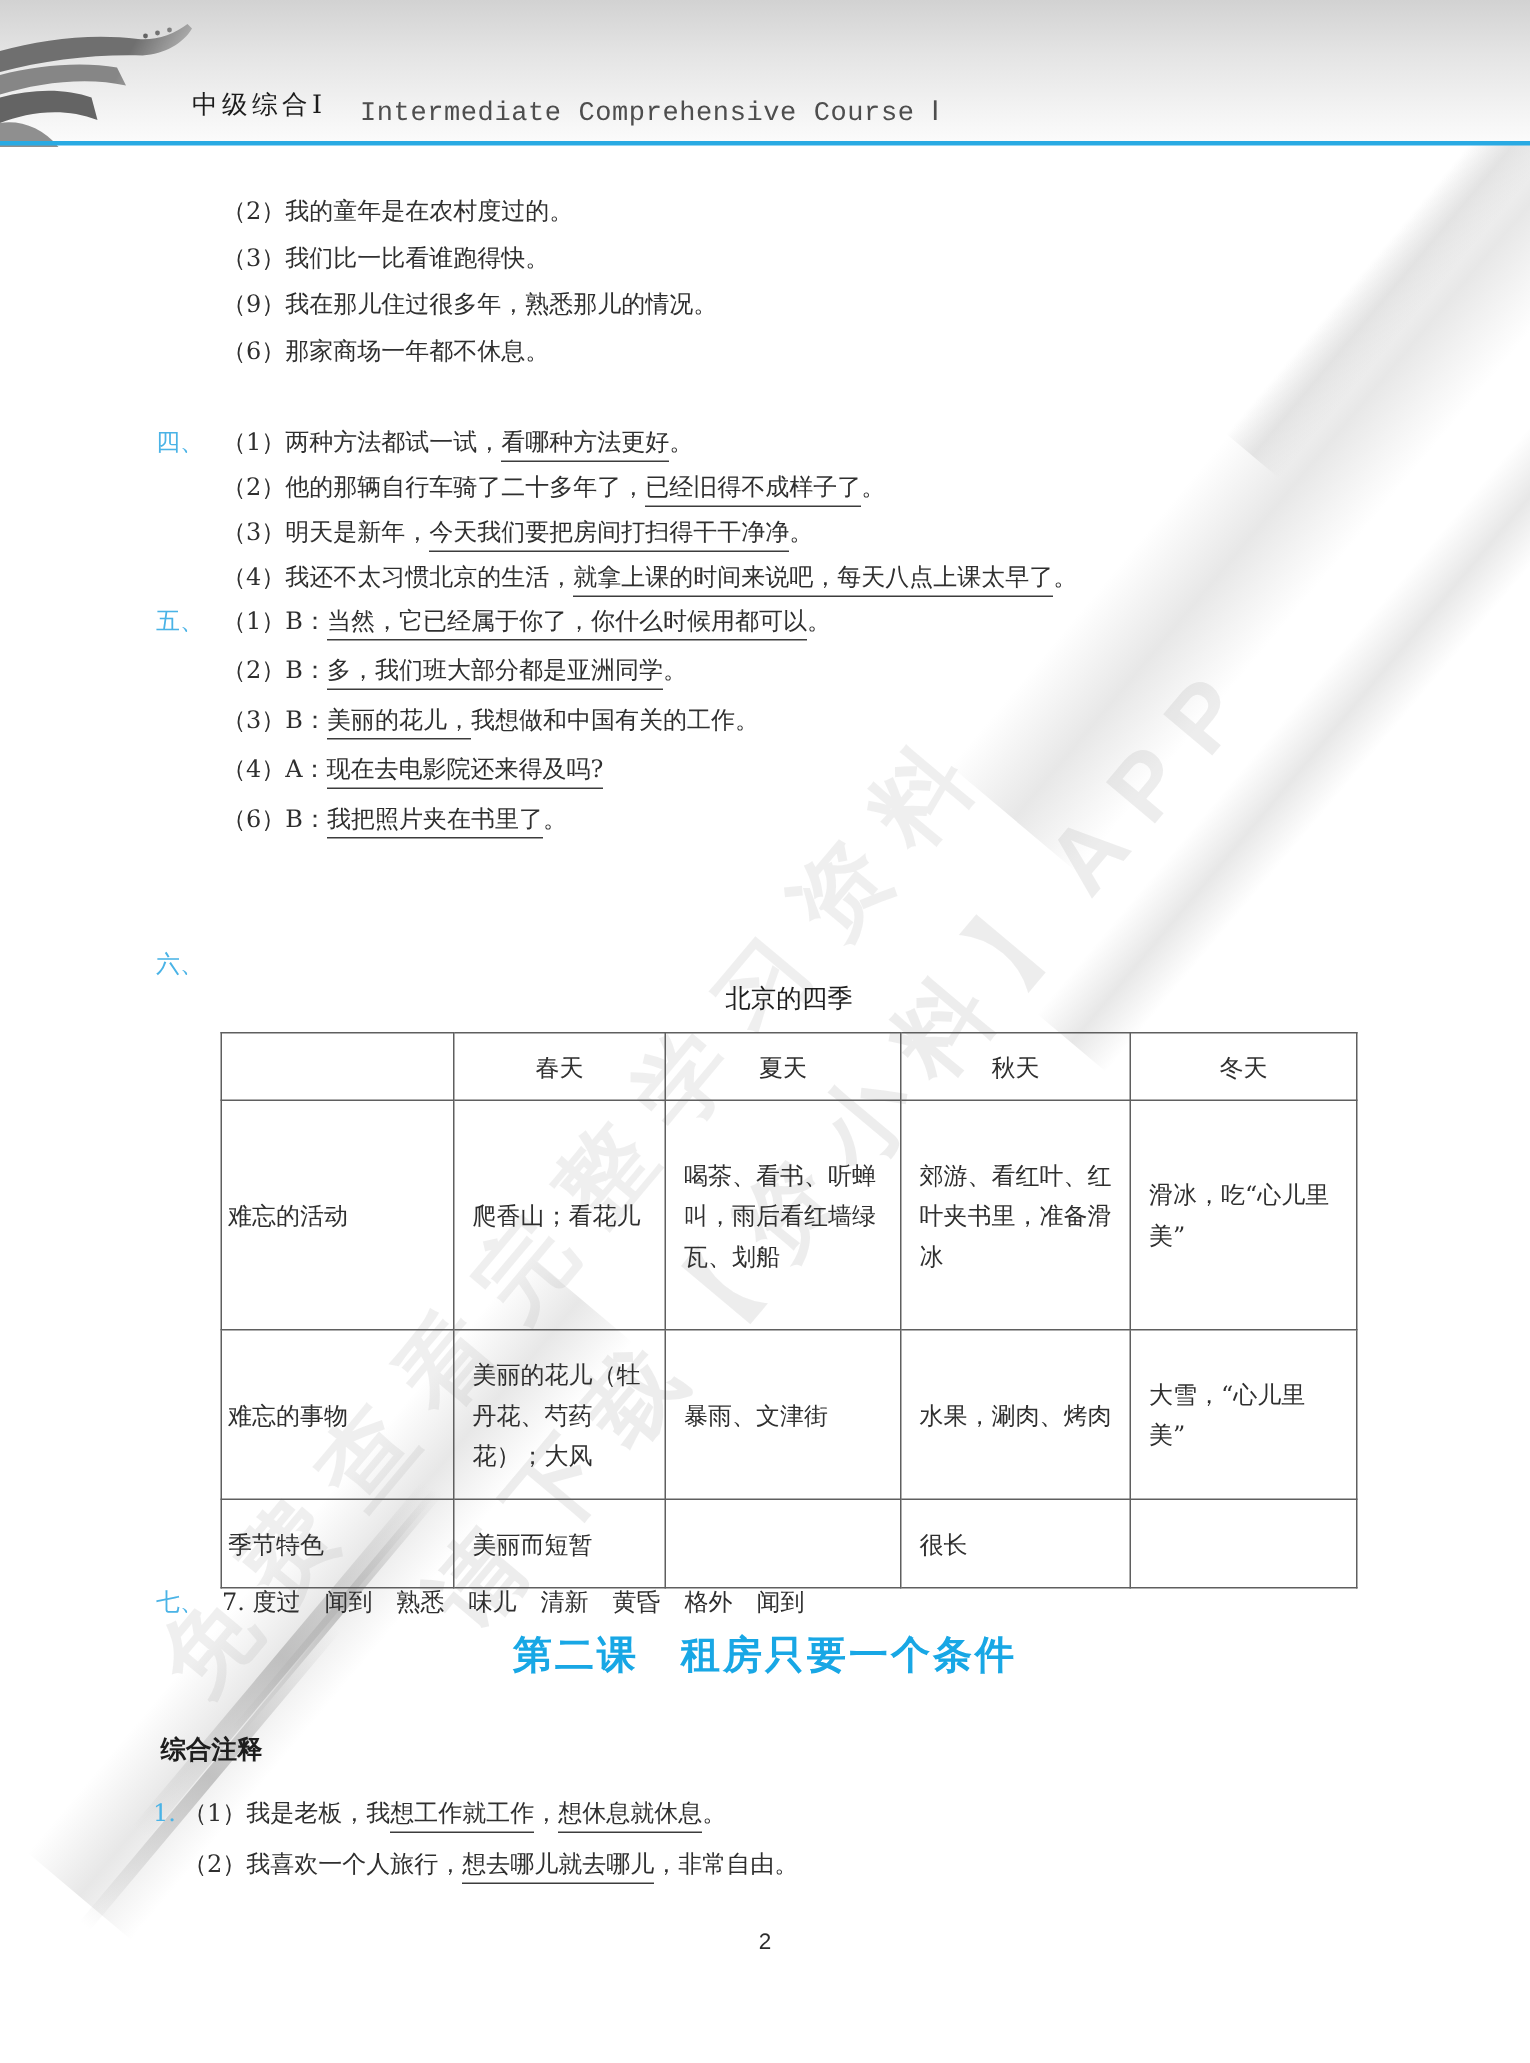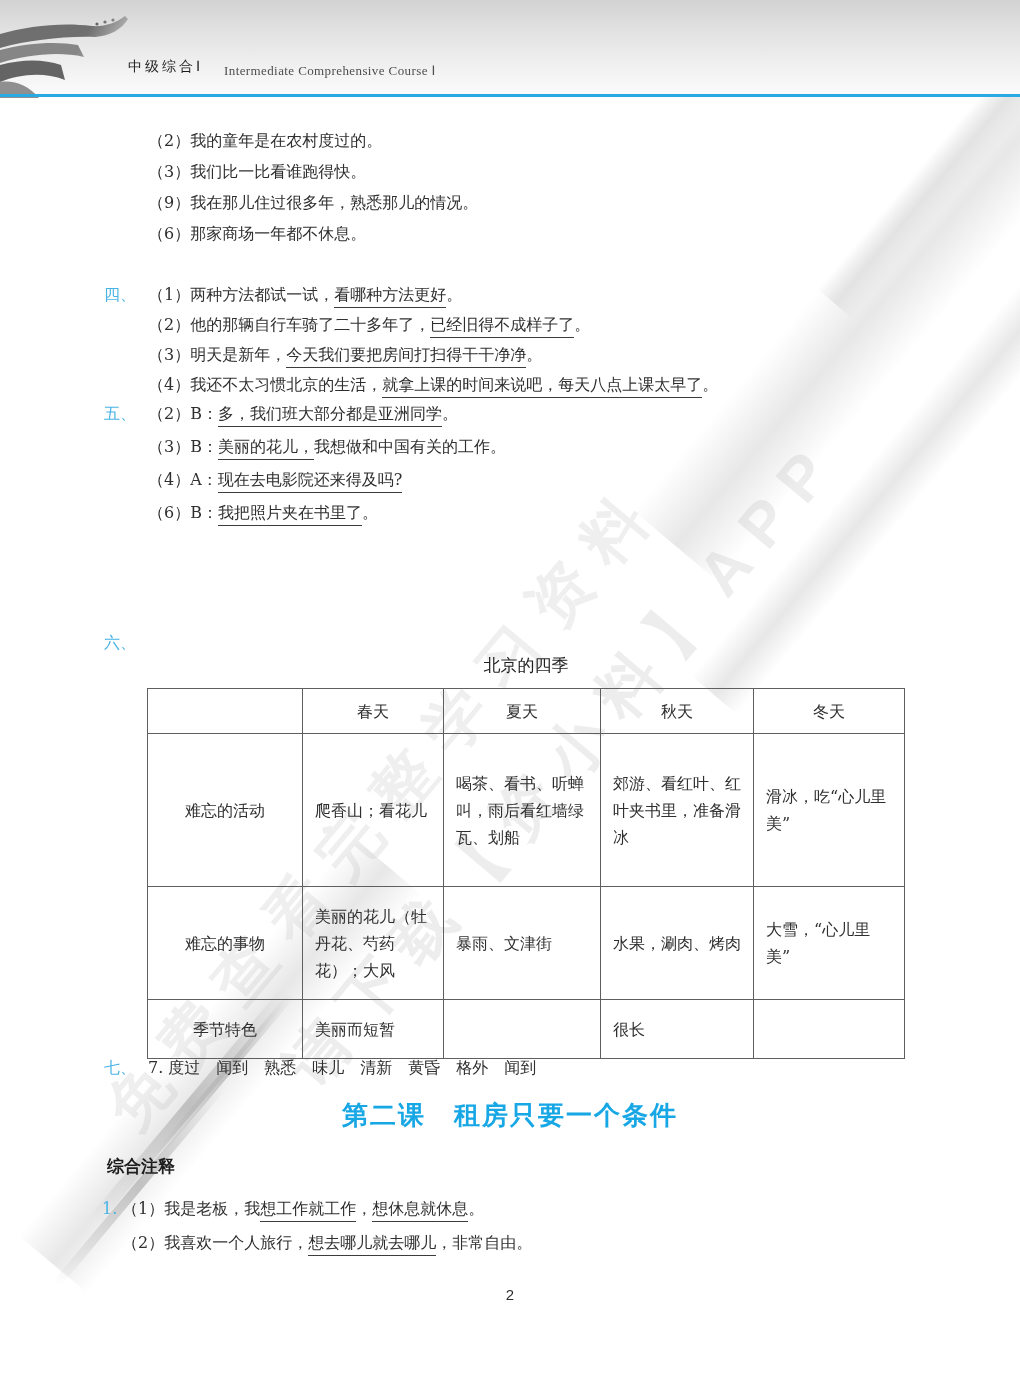--- a/index.html
+++ b/index.html
@@ -8,23 +8,23 @@
     font-family:"DejaVu Serif","Liberation Serif",serif;color:#2f2f2f;
   }
   .layer{position:absolute;inset:0;}
   
   .header{position:absolute;top:0;left:0;width:1020px;height:94px;
     background:linear-gradient(180deg,#d2d2d2 0%,#e4e4e4 38%,#f4f4f4 80%,#fbfbfb 100%);}
   .header-rule{position:absolute;top:94px;left:0;width:1020px;height:3px;background:#29aae3;}
   .roof{position:absolute;top:16px;left:0;width:142px;height:82px;
     -webkit-mask-image:linear-gradient(118deg,#000 52%,transparent 86%);
     mask-image:linear-gradient(118deg,#000 52%,transparent 86%);}
-  .h-cn{position:absolute;left:128px;top:58px;font-size:14px;letter-spacing:3px;color:#1c1c1c;font-family:Liberation Mono, monospace;}
-  .h-en{position:absolute;left:224px;top:63px;font-size:13px;color:#4e4e4e;
-    font-family:Liberation Serif, serif;letter-spacing:.4px;}
+  .h-cn{position:absolute;left:128px;top:58px;font-size:17px;letter-spacing:3px;color:#1c1c1c;}
+  .h-en{position:absolute;left:240px;top:63px;font-size:18px;color:#4e4e4e;
+    font-family:Liberation Mono, monospace;letter-spacing:.4px;}
   
   .wm{position:absolute;left:-325px;top:745px;width:1500px;transform:rotate(-50deg);
     text-align:center;font-family:"Liberation Sans",sans-serif;font-weight:bold;color:#8e8e8e;
     pointer-events:none;z-index:1;}
   .wm-l1{font-size:62px;letter-spacing:20px;opacity:.13;white-space:nowrap;}
   .wm-l2{font-size:62px;letter-spacing:18px;opacity:.15;white-space:nowrap;margin-top:26px;margin-left:300px;}
   .streak{position:absolute;transform:rotate(-50deg);z-index:0;
     background:linear-gradient(to bottom,rgba(214,214,214,0),rgba(208,208,208,.5),rgba(214,214,214,0));}
   .streak.dark{background:linear-gradient(to right,rgba(190,190,190,0),rgba(178,178,178,.75),rgba(190,190,190,0));}
   
@@ -39,27 +39,27 @@
   .u{border-bottom:1px solid #3c3c3c;padding-bottom:3px;}
   .blue{font-weight:normal;}
   
   .table-title{position:absolute;left:148px;width:756px;top:654px;text-align:center;
     font-size:17px;color:#1f1f1f;z-index:2;}
   table.season{position:absolute;left:147px;top:688px;width:757px;border-collapse:collapse;
     font-size:16px;color:#2f2f2f;table-layout:fixed;z-index:2;background:transparent;}
   table.season td,table.season th{border:1.5px solid #5f5f5f;padding:6px 12px;line-height:27px;
     vertical-align:middle;font-weight:normal;text-align:left;overflow:hidden;}
   table.season th{text-align:center;height:40px;padding:2px;}
-  table.season td.lbl{text-align:center;padding:6px 4px;}
+  table.season td.lbl{padding:6px 4px;}
   tr.r1 td{height:140px;}
   tr.r2 td{height:100px;}
   tr.r3 td{height:46px;}
   
   .lesson-title{position:absolute;left:104px;width:812px;top:1086px;text-align:center;
-    font-family:Liberation Serif, serif;font-weight:bold;font-size:26px;letter-spacing:2px;z-index:2;margin-top:12px;}
+    font-family:Liberation Serif, serif;font-weight:bold;font-size:26px;letter-spacing:2px;z-index:2;}
   .subhead{position:absolute;left:107px;top:1155px;font-family:"Liberation Sans",sans-serif;
     font-weight:bold;font-size:17px;color:#1d1d1d;z-index:2;}
   .notes{position:absolute;left:102px;top:1192px;font-size:16px;z-index:2;}
   .notes .marker{position:absolute;left:0;top:0;line-height:34px;}
   .notes .items{margin-left:20px;}
   .notes .li{line-height:34px;white-space:nowrap;}
   .pageno{position:absolute;left:0;top:1286px;width:1020px;text-align:center;font-size:15px;
     color:#2d2d2d;font-family:"Liberation Sans",sans-serif;z-index:2;}
 </style>
 </head>
@@ -113,20 +113,21 @@
       <div class="li"><span>（1）两种方法都试一试，</span><span class="u">看哪种方法更好</span><span>。</span></div>
       <div class="li"><span>（2）他的那辆自行车骑了二十多年了，</span><span class="u">已经旧得不成样子了</span><span>。</span></div>
       <div class="li"><span>（3）明天是新年，</span><span class="u">今天我们要把房间打扫得干干净净</span><span>。</span></div>
       <div class="li"><span>（4）我还不太习惯北京的生活，</span><span class="u">就拿上课的时间来说吧，每天八点上课太早了</span><span>。</span></div>
     </div>
   </div>
 
   <div class="sec lh33" style="top:397px;">
     <span class="marker blue" style="line-height: 33px; color: rgb(74, 179, 230);">五、</span>
     <div class="items">
+      <div class="li"><span>（1）B：</span><span class="u">当然，它已经属于你了，你什么时候用都可以</span><span>。</span></div>
       <div class="li"><span>（2）B：</span><span class="u">多，我们班大部分都是亚洲同学</span><span>。</span></div>
       <div class="li"><span>（3）B：</span><span class="u">美丽的花儿，</span><span>我想做和中国有关的工作。</span></div>
       <div class="li"><span>（4）A：</span><span class="u">现在去电影院还来得及吗?</span></div>
       <div class="li"><span>（6）B：</span><span class="u">我把照片夹在书里了</span><span>。</span></div>
     </div>
   </div>
 
   <div class="sec lh31" style="top:627px;">
     <span class="marker blue" style="position: static; line-height: 31px; color: rgb(74, 179, 230);">六、</span>
   </div>

